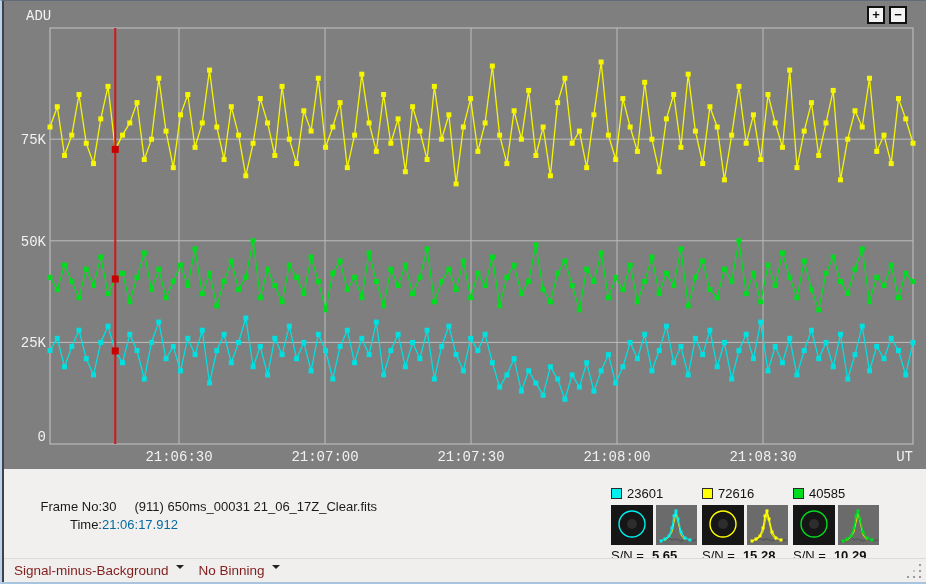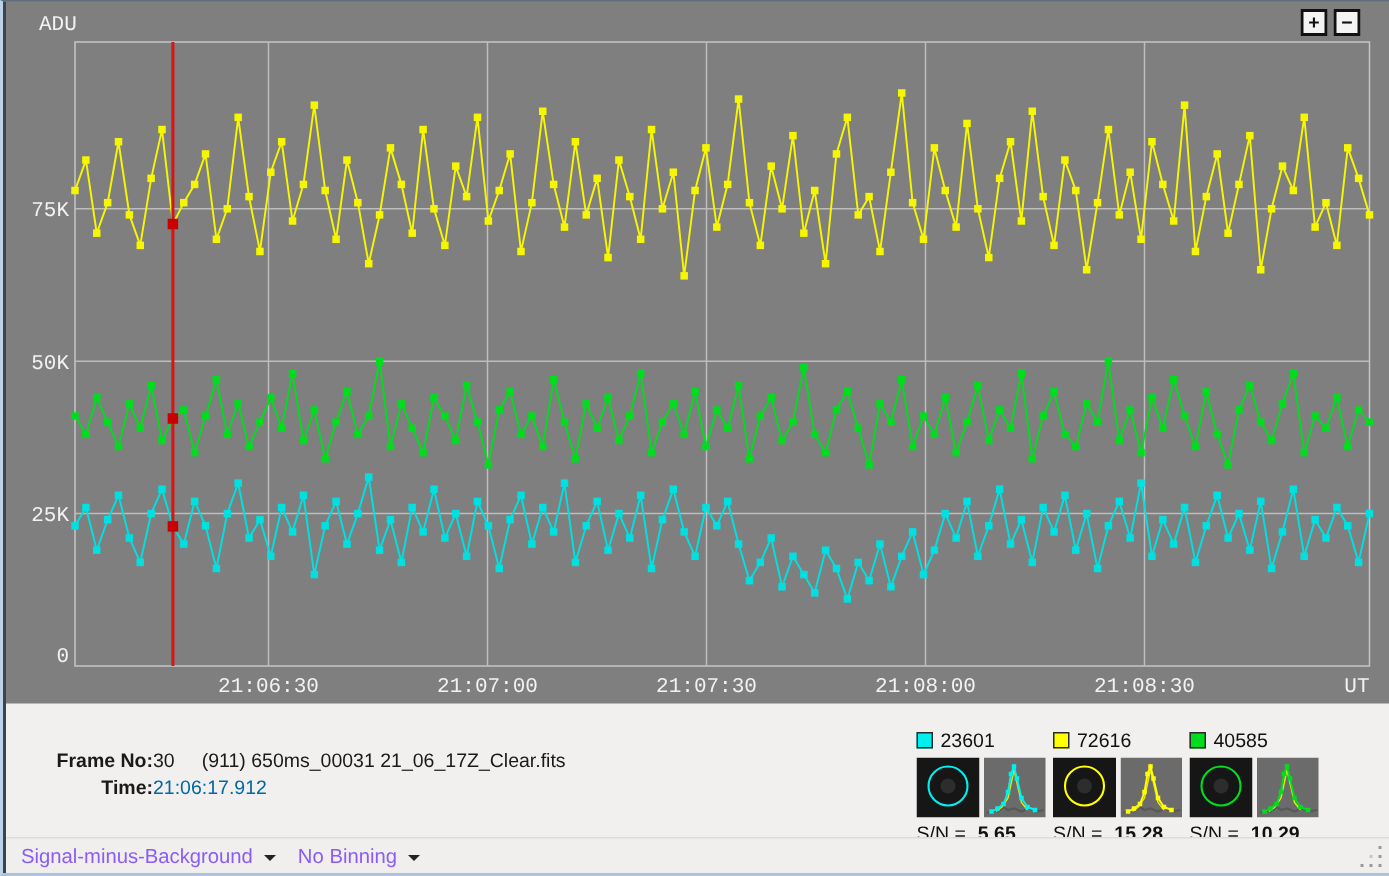--- a/index.html
+++ b/index.html
@@ -8,35 +8,35 @@
     font-family:"Liberation Sans",sans-serif;}
   .window::before{content:"";position:absolute;left:0;top:0;bottom:0;width:2px;background:#3a444e;z-index:5;}
   .chart-area{position:absolute;left:0;top:0;width:926px;height:468px;background:#7f7f7f;}
   #chart-svg{position:absolute;left:0;top:0;}
   .zoom-btns{position:absolute;top:5px;right:21px;display:flex;gap:4px;z-index:6;}
   .zoom-btn{width:18px;height:18px;box-sizing:border-box;background:#f4f4f4;border:2px solid #111;
     font:bold 13px/12px "Liberation Sans",sans-serif;color:#111;padding:0;text-align:center;cursor:pointer;}
   .info-panel{position:absolute;left:0;top:468px;width:926px;height:89px;background:#f1f0ee;}
   .frame-info{position:absolute;left:8px;top:30px;font-size:13px;color:#1a1a1a;}
   .fi-row{display:flex;margin-bottom:3px;line-height:15px;}
-  .fi-label{width:92px;text-align:right;font-weight:bold;}
+  .fi-label{width:92px;text-align:right;}
   .fi-val{}
   .fi-desc{margin-left:18px;}
   .time-val{color:#0369a1;}
   .legend{position:absolute;left:588px;top:17px;display:flex;gap:5px;margin-left:21px;}
   .legend-group{width:86px;}
   .legend-head{display:flex;align-items:center;gap:5px;font-size:13px;color:#111;margin-bottom:4px;}
   .swatch{width:11px;height:11px;border:1px solid #2a2a2a;box-sizing:border-box;}
   .thumbs{display:flex;gap:3px;}
   .thumb{display:block;}
   .sn-row{font-size:13px;color:#111;margin-top:3px;}
   .sn-val{margin-left:8px;font-weight:bold;}
   .toolbar{position:absolute;left:0;top:557px;width:926px;height:24px;background:#f0efed;
     border-top:1px solid #dddcda;display:flex;align-items:center;padding-left:8px;box-sizing:border-box;gap:4px;}
-  .tb-item{display:flex;align-items:center;gap:7px;padding:2px 7px 2px 4px;font-size:13.5px;color:#8b5cf6;
+  .tb-item{display:flex;align-items:flex-start;gap:7px;padding:2px 7px 2px 4px;font-size:13.5px;color:#7f1d1d;
     background:transparent;border:none;cursor:pointer;font-family:"Liberation Sans",sans-serif;}
   .tb-arrow{width:0;height:0;border-left:4px solid transparent;border-right:4px solid transparent;
     border-top:4px solid #222;margin-top:2px;}
   .tb-green-swatch{width:15px;height:15px;background:#00dd1c;border:1px solid #0b7a12;box-sizing:border-box;}
   .grip{position:absolute;right:7px;bottom:4px;width:16px;height:14px;}
   .grip span{position:absolute;right:0;bottom:0;width:2px;height:2px;background:#9a9a9a;
     box-shadow:-6px 0 #9a9a9a,0 -6px #9a9a9a,-6px -6px #c6c6c6,0 -12px #9a9a9a,-12px 0 #9a9a9a;}
 </style>
 </head>
 <body>

